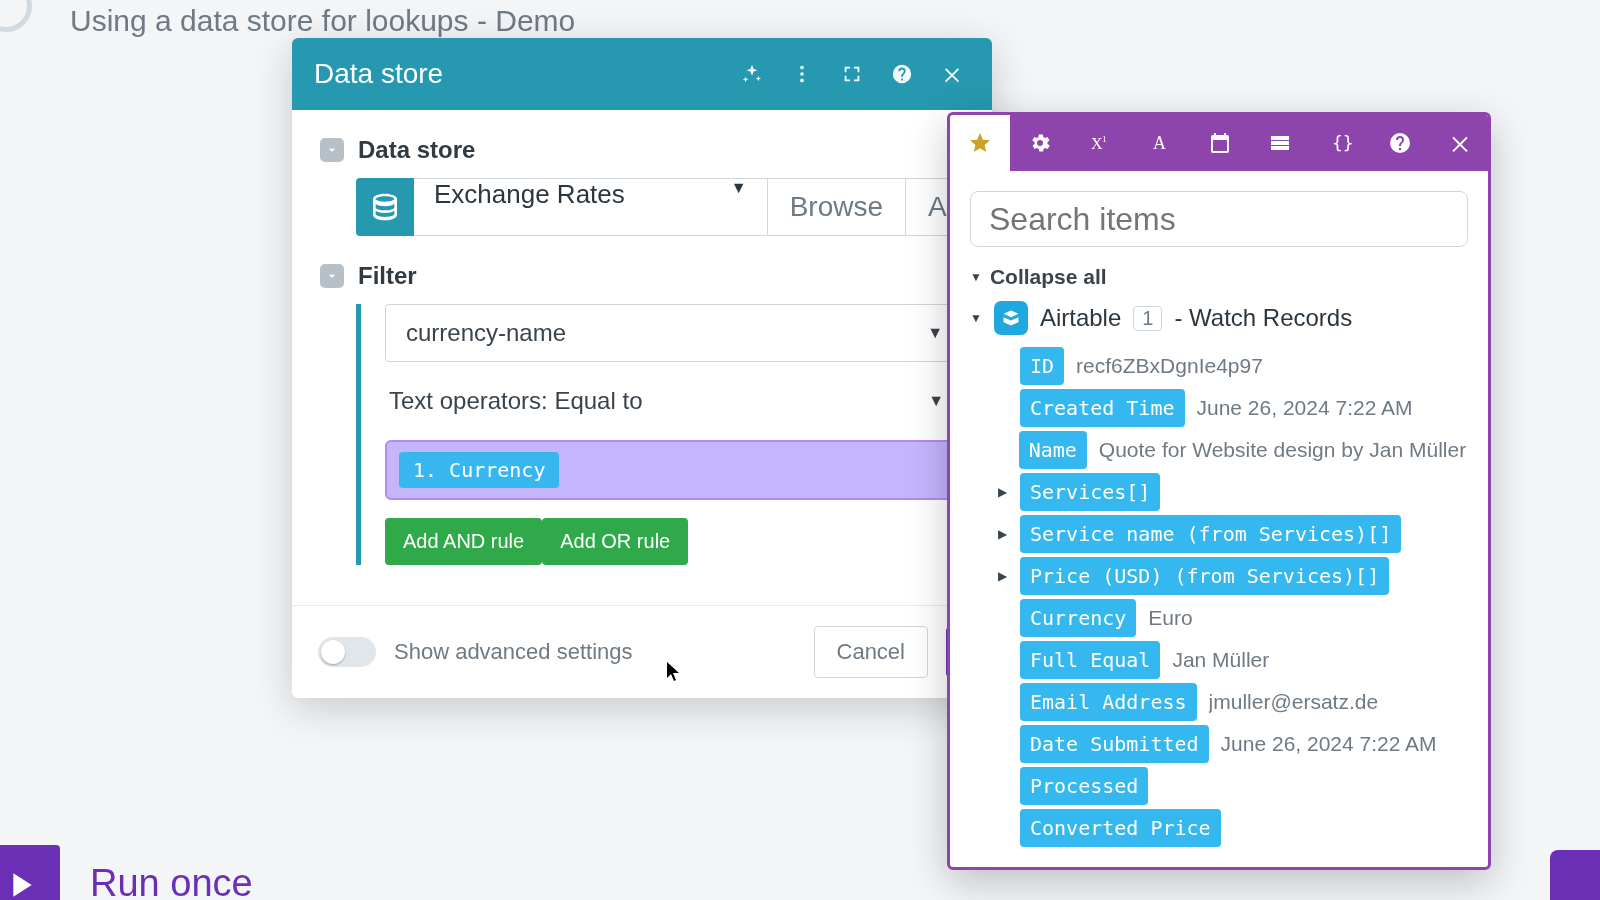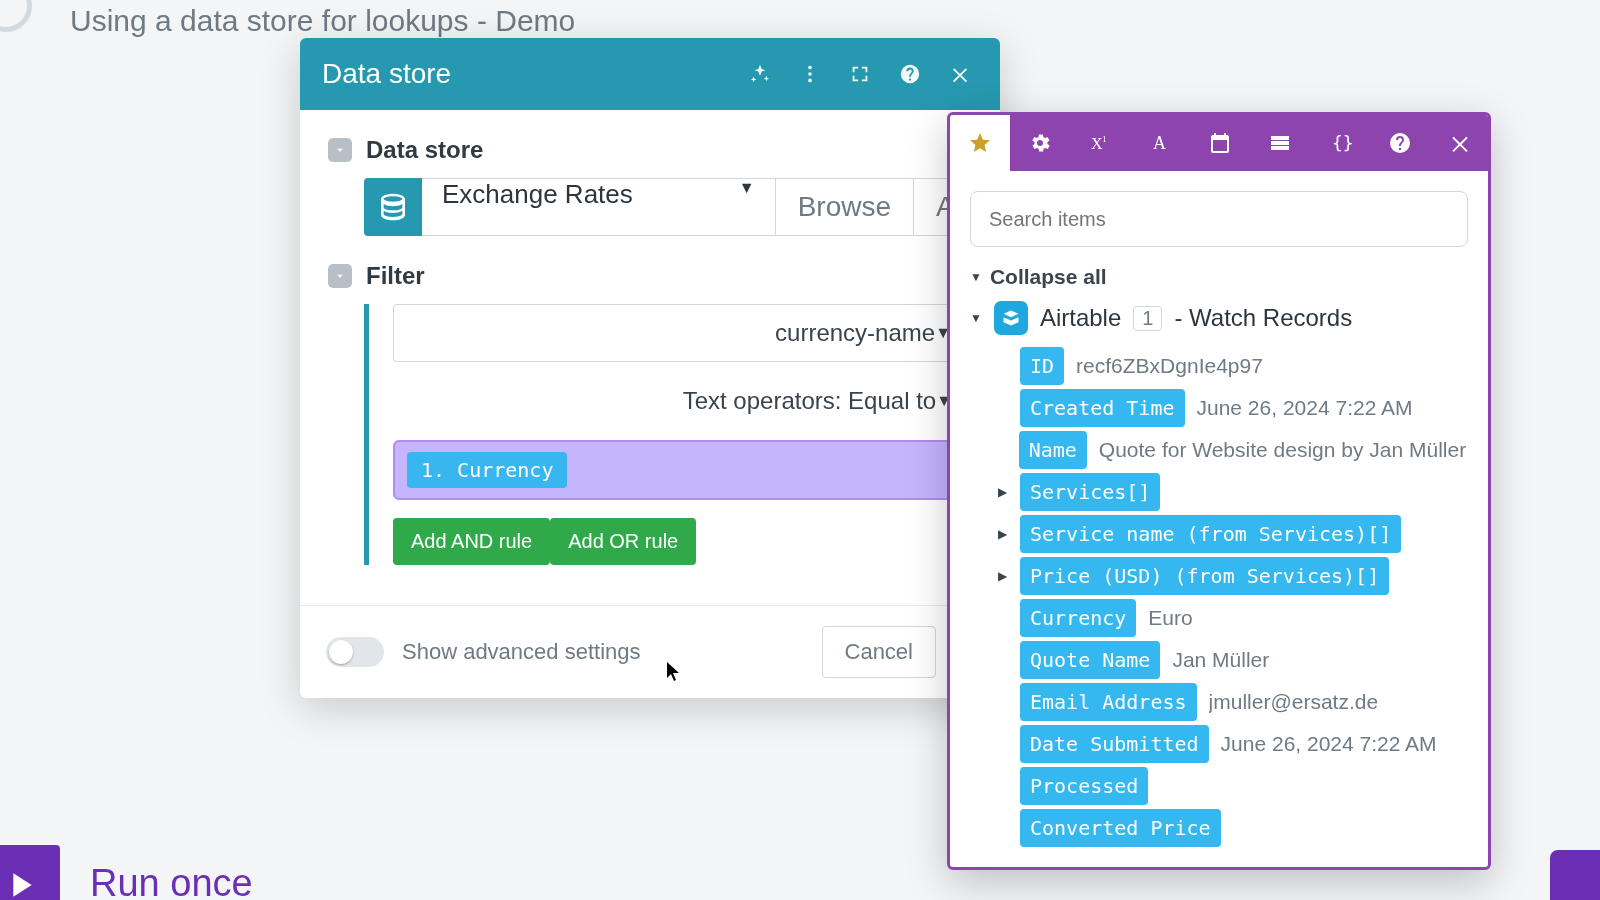--- a/index.html
+++ b/index.html
@@ -65,21 +65,21 @@
     position: absolute;
     right: -10px; bottom: -10px;
     width: 60px; height: 60px;
     border-radius: 8px;
     background: #6b2fb6;
   }
 
   
   .modal {
     position: absolute;
-    left: 300px; top: 38px;
+    left: 292px; top: 38px;
     width: 700px;
     background: #fff;
     border-radius: 6px;
     box-shadow: 0 10px 40px rgba(0,0,0,.18);
     overflow: hidden;
   }
   .modal-header {
     background: var(--teal);
     color: #fff;
     height: 72px;
@@ -158,21 +158,21 @@
   
   .filter-body {
     border-left: 5px solid var(--teal);
     margin-left: 36px;
     padding-left: 24px;
   }
   .field-select, .op-select {
     height: 58px;
     border: 1px solid var(--grey-border);
     border-radius: 4px;
-    display:flex;align-items:center;justify-content:flex-end;
+    display:flex;align-items:center;justify-content:space-between;
     padding: 0 20px;
     font-size: 24px; color:#3a444d;
     cursor:pointer;
     margin-bottom: 10px;
   }
   .op-select { border: none; padding-left: 4px; font-size: 24px; color:#3a444d; }
   .op-select .caret, .field-select .caret { font-size:16px; }
 
   .value-input {
     border: 2px solid #b58af0;
@@ -271,21 +271,21 @@
     cursor:pointer;
   }
   .panel-tab svg{width:24px;height:24px;fill:#fff;}
   .panel-tab.active{background:#fff;}
   .panel-tab.active svg{fill:var(--gold);}
   .panel-tabs .spacer{flex:1;}
 
   .panel-body{padding:20px 20px 20px 20px;}
   .search{
     width:100%;height:56px;border:1px solid var(--grey-border);border-radius:8px;
-    padding:0 18px;font-size:20px;color:var(--grey-muted);
+    padding:0 18px;font-size:32px;color:var(--grey-muted);
     margin-bottom:18px;
   }
   .collapse-all{
     display:flex;align-items:center;gap:8px;font-size:21px;font-weight:600;color:#3a444d;cursor:pointer;
     margin-bottom:12px;
   }
   .collapse-all .tri{font-size:12px;}
 
   .module-row{
     display:flex;align-items:center;gap:12px;font-size:24px;color:#2c363e;margin-bottom:12px;
@@ -527,21 +527,21 @@
           <span class="tri">▶</span>
           <span class="tag">Price (USD) (from Services)[]</span>
         </div>
         <div class="tree-row">
           <span class="tri"></span>
           <span class="tag">Currency</span>
           <span class="val">Euro</span>
         </div>
         <div class="tree-row">
           <span class="tri"></span>
-          <span class="tag">Quote Name</span>
+          <span class="tag">Full Equal</span>
           <span class="val">Jan Müller</span>
         </div>
         <div class="tree-row">
           <span class="tri"></span>
           <span class="tag">Email Address</span>
           <span class="val">jmuller@ersatz.de</span>
         </div>
         <div class="tree-row">
           <span class="tri"></span>
           <span class="tag">Date Submitted</span>

